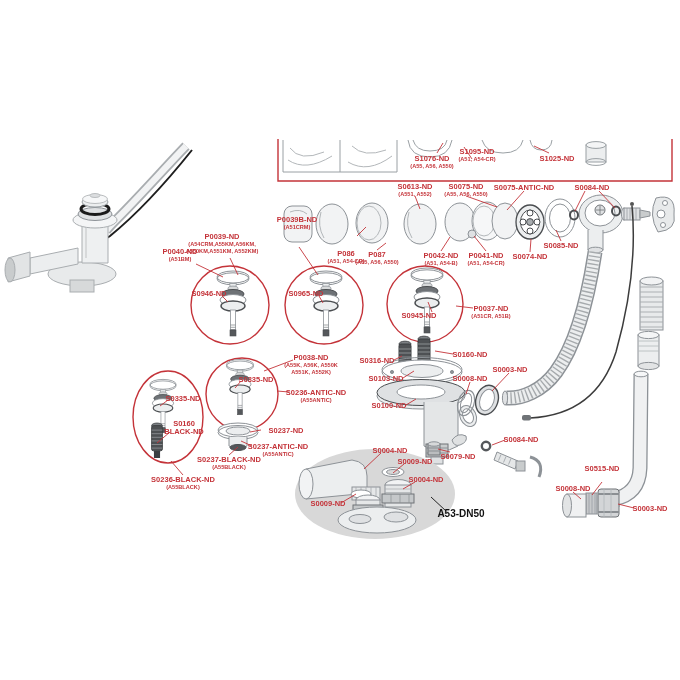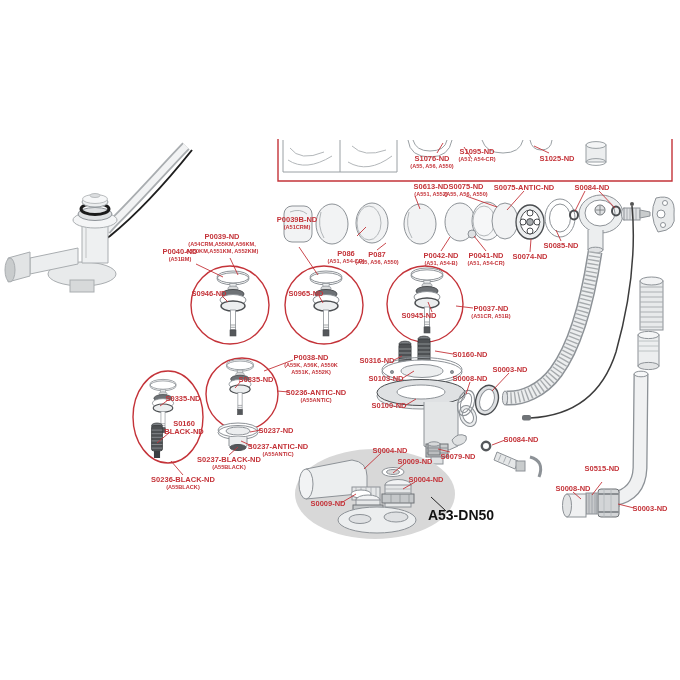--- a/index.html
+++ b/index.html
@@ -3,21 +3,21 @@
 <meta charset="utf-8">
 <style>
   html,body{margin:0;padding:0;background:#fff;}
   #stage{position:relative;width:680px;height:680px;background:#fff;overflow:hidden;
          font-family:"Liberation Sans",sans-serif;}
   #lineart{position:absolute;left:0;top:0;}
   .lbl{position:absolute;transform:translateX(-50%);color:#c43339;text-align:center;
        font:bold 7.5px/1.12 "Liberation Sans",sans-serif;white-space:nowrap;}
   .lbl .s{display:block;font-size:5.6px;font-weight:bold;}
   .lbl .t{display:block;}
-  .lbl.dark{color:#111;font-size:14px;font-weight:bold;}
+  .lbl.dark{color:#111;font-size:10px;font-weight:bold;}
 </style>
 </head>
 <body>
 
 <div id="stage">
 
 <svg id="lineart" width="680" height="680" viewBox="0 0 680 680">
 
   <defs>
     <g id="plugA">
@@ -334,21 +334,21 @@
       <span class="t">S1076-ND</span>
       <span class="s">(A55, A56, A550)</span>
     </div>
   <div class="lbl" style="left:477px;top:148px">
       <span class="t">S1095-ND</span>
       <span class="s">(A51, A54-CR)</span>
     </div>
   <div class="lbl" style="left:557px;top:155px">
       <span class="t">S1025-ND</span>
     </div>
-  <div class="lbl" style="left:431px;top:183px">
+  <div class="lbl" style="left:415px;top:183px">
       <span class="t">S0613-ND</span>
       <span class="s">(A551, A552)</span>
     </div>
   <div class="lbl" style="left:466px;top:183px">
       <span class="t">S0075-ND</span>
       <span class="s">(A55, A56, A550)</span>
     </div>
   <div class="lbl" style="left:524px;top:184px">
       <span class="t">S0075-ANTIC-ND</span>
     </div>
@@ -433,21 +433,21 @@
   <div class="lbl" style="left:256px;top:376px">
       <span class="t">S0335-ND</span>
     </div>
   <div class="lbl" style="left:183px;top:395px">
       <span class="t">S0335-ND</span>
     </div>
   <div class="lbl" style="left:184px;top:420px">
       <span class="t">S0160</span>
       <span class="t">BLACK-ND</span>
     </div>
-  <div class="lbl" style="left:276px;top:427px">
+  <div class="lbl" style="left:286px;top:427px">
       <span class="t">S0237-ND</span>
     </div>
   <div class="lbl" style="left:278px;top:443px">
       <span class="t">S0237-ANTIC-ND</span>
       <span class="s">(A55ANTIC)</span>
     </div>
   <div class="lbl" style="left:229px;top:456px">
       <span class="t">S0237-BLACK-ND</span>
       <span class="s">(A55BLACK)</span>
     </div>

